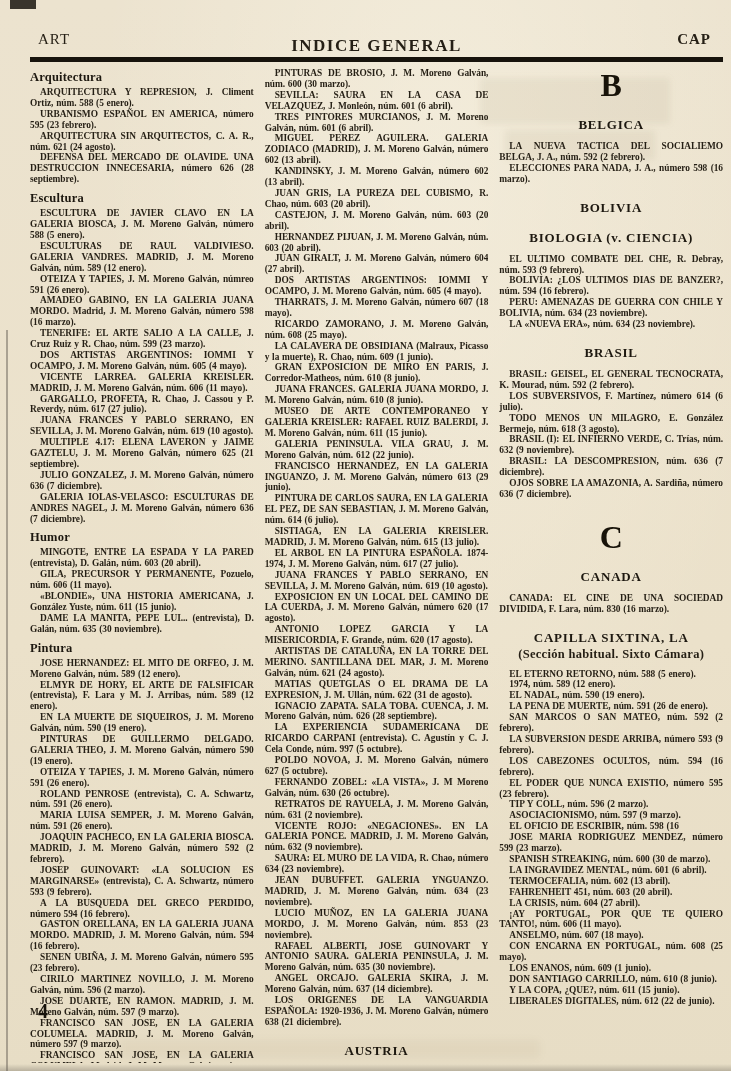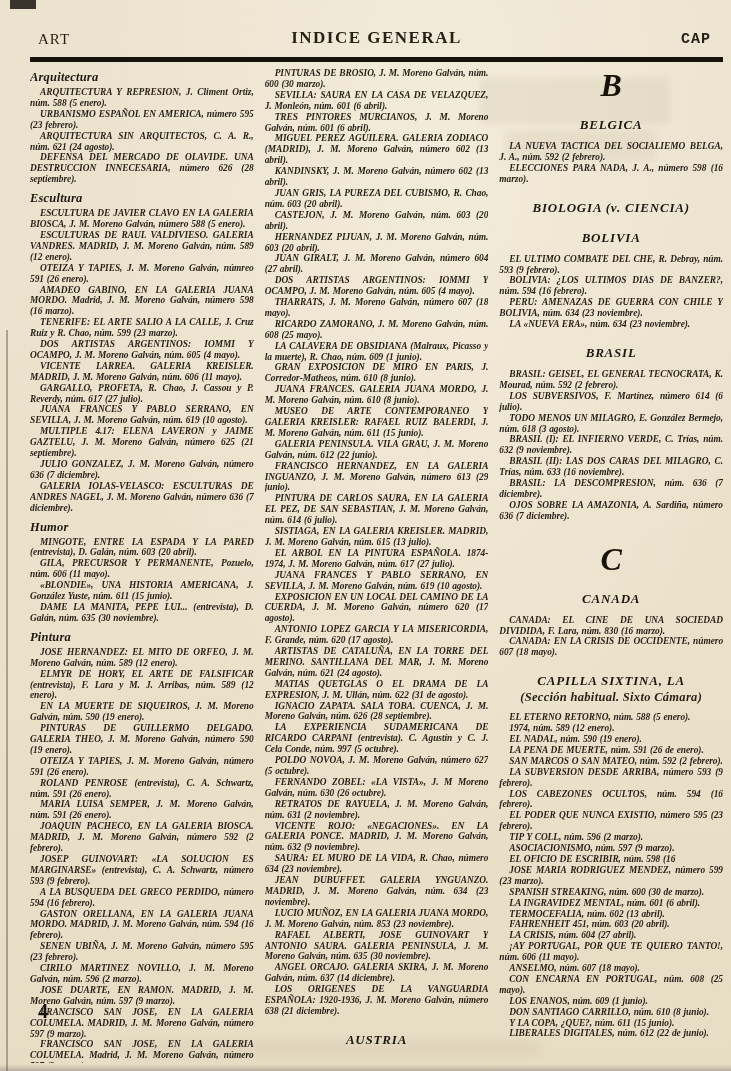--- a/index.html
+++ b/index.html
@@ -42,36 +42,36 @@
 
   
   .header {
     position: absolute; left: 36px; right: 14px; top: 28px; height: 26px;
   }
   .hdr-left {
     position: absolute; left: 2px; top: 3px;
     font-size: 15px; font-weight: normal; letter-spacing: 1px;
   }
   .hdr-center {
-    position: absolute; left: 0; right: 0; top: 0; text-align: center;
+    position: absolute; left: 0; right: 0; top: 8px; text-align: center;
     font-size: 17px; font-weight: bold; letter-spacing: 1.5px;
   }
   .hdr-right {
     position: absolute; right: 6px; top: 3px;
-    font-size: 15px; font-weight: bold; letter-spacing: 1px; font-family: Liberation Mono, monospace;
+    font-size: 15px; font-weight: bold; letter-spacing: 1px;
   }
   .rule {
     position: absolute; left: 30px; right: 8px; top: 57px; height: 5px;
     background: #17130c;
   }
 
   
   .columns {
     position: absolute; left: 30px; right: 8px; top: 68px; height: 995px;
-    display: flex; gap: 11px; font-style: italic;
+    display: flex; gap: 11px;
   }
   .col {
     flex: 1 1 0; overflow: hidden;
     font-size: 9.4px; line-height: 10.9px; font-weight: bold;
     letter-spacing: -0.05px;
   }
   .entry {
     margin: 0; text-indent: 10px; text-align: justify;
     word-spacing: 0.5px;
   }
@@ -198,38 +198,36 @@
         <p class="entry">RAFAEL ALBERTI, JOSE GUINOVART Y ANTONIO SAURA. GALERIA PENINSULA, J. M. Moreno Galván, núm. 635 (30 noviembre).</p>
         <p class="entry">ANGEL ORCAJO. GALERIA SKIRA, J. M. Moreno Galván, núm. 637 (14 diciembre).</p>
         <p class="entry">LOS ORIGENES DE LA VANGUARDIA ESPAÑOLA: 1920-1936, J. M. Moreno Galván, número 638 (21 diciembre).</p>
         <h4 class="heading">AUSTRIA</h4>
       </div>
     <div class="col">
         <div class="letter">B</div>
         <h4 class="heading">BELGICA</h4>
         <p class="entry">LA NUEVA TACTICA DEL SOCIALIEMO BELGA, J. A., núm. 592 (2 febrero).</p>
         <p class="entry">ELECCIONES PARA NADA, J. A., número 598 (16 marzo).</p>
+        <h4 class="heading">BOLIVIA</h4>
         <h4 class="heading">BIOLOGIA (v. CIENCIA)</h4>
-        <h4 class="heading">BOLIVIA</h4>
         <p class="entry">EL ULTIMO COMBATE DEL CHE, R. Debray, núm. 593 (9 febrero).</p>
         <p class="entry">BOLIVIA: ¿LOS ULTIMOS DIAS DE BANZER?, núm. 594 (16 febrero).</p>
         <p class="entry">PERU: AMENAZAS DE GUERRA CON CHILE Y BOLIVIA, núm. 634 (23 noviembre).</p>
         <p class="entry">LA «NUEVA ERA», núm. 634 (23 noviembre).</p>
         <h4 class="heading">BRASIL</h4>
         <p class="entry">BRASIL: GEISEL, EL GENERAL TECNOCRATA, K. Mourad, núm. 592 (2 febrero).</p>
         <p class="entry">LOS SUBVERSIVOS, F. Martínez, número 614 (6 julio).</p>
         <p class="entry">TODO MENOS UN MILAGRO, E. González Bermejo, núm. 618 (3 agosto).</p>
         <p class="entry">BRASIL (I): EL INFIERNO VERDE, C. Trías, núm. 632 (9 noviembre).</p>
-        <p class="entry">BRASIL (II): LAS DOS CARAS DEL MILAGRO, C. Trías, núm. 633 (16 noviembre).</p>
         <p class="entry">BRASIL: LA DESCOMPRESION, núm. 636 (7 diciembre).</p>
         <p class="entry">OJOS SOBRE LA AMAZONIA, A. Sardiña, número 636 (7 diciembre).</p>
         <div class="letter">C</div>
         <h4 class="heading">CANADA</h4>
         <p class="entry">CANADA: EL CINE DE UNA SOCIEDAD DIVIDIDA, F. Lara, núm. 830 (16 marzo).</p>
-        <p class="entry">CANADA: EN LA CRISIS DE OCCIDENTE, número 607 (18 mayo).</p>
         <h4 class="heading">CAPILLA SIXTINA, LA</h4>
         <div class="subheading">(Sección habitual. Sixto Cámara)</div>
         <p class="entry">EL ETERNO RETORNO, núm. 588 (5 enero).</p>
         <p class="entry">1974, núm. 589 (12 enero).</p>
         <p class="entry">EL NADAL, núm. 590 (19 enero).</p>
         <p class="entry">LA PENA DE MUERTE, núm. 591 (26 de enero).</p>
         <p class="entry">SAN MARCOS O SAN MATEO, núm. 592 (2 febrero).</p>
         <p class="entry">LA SUBVERSION DESDE ARRIBA, número 593 (9 febrero).</p>
         <p class="entry">LOS CABEZONES OCULTOS, núm. 594 (16 febrero).</p>
         <p class="entry">EL PODER QUE NUNCA EXISTIO, número 595 (23 febrero).</p>

